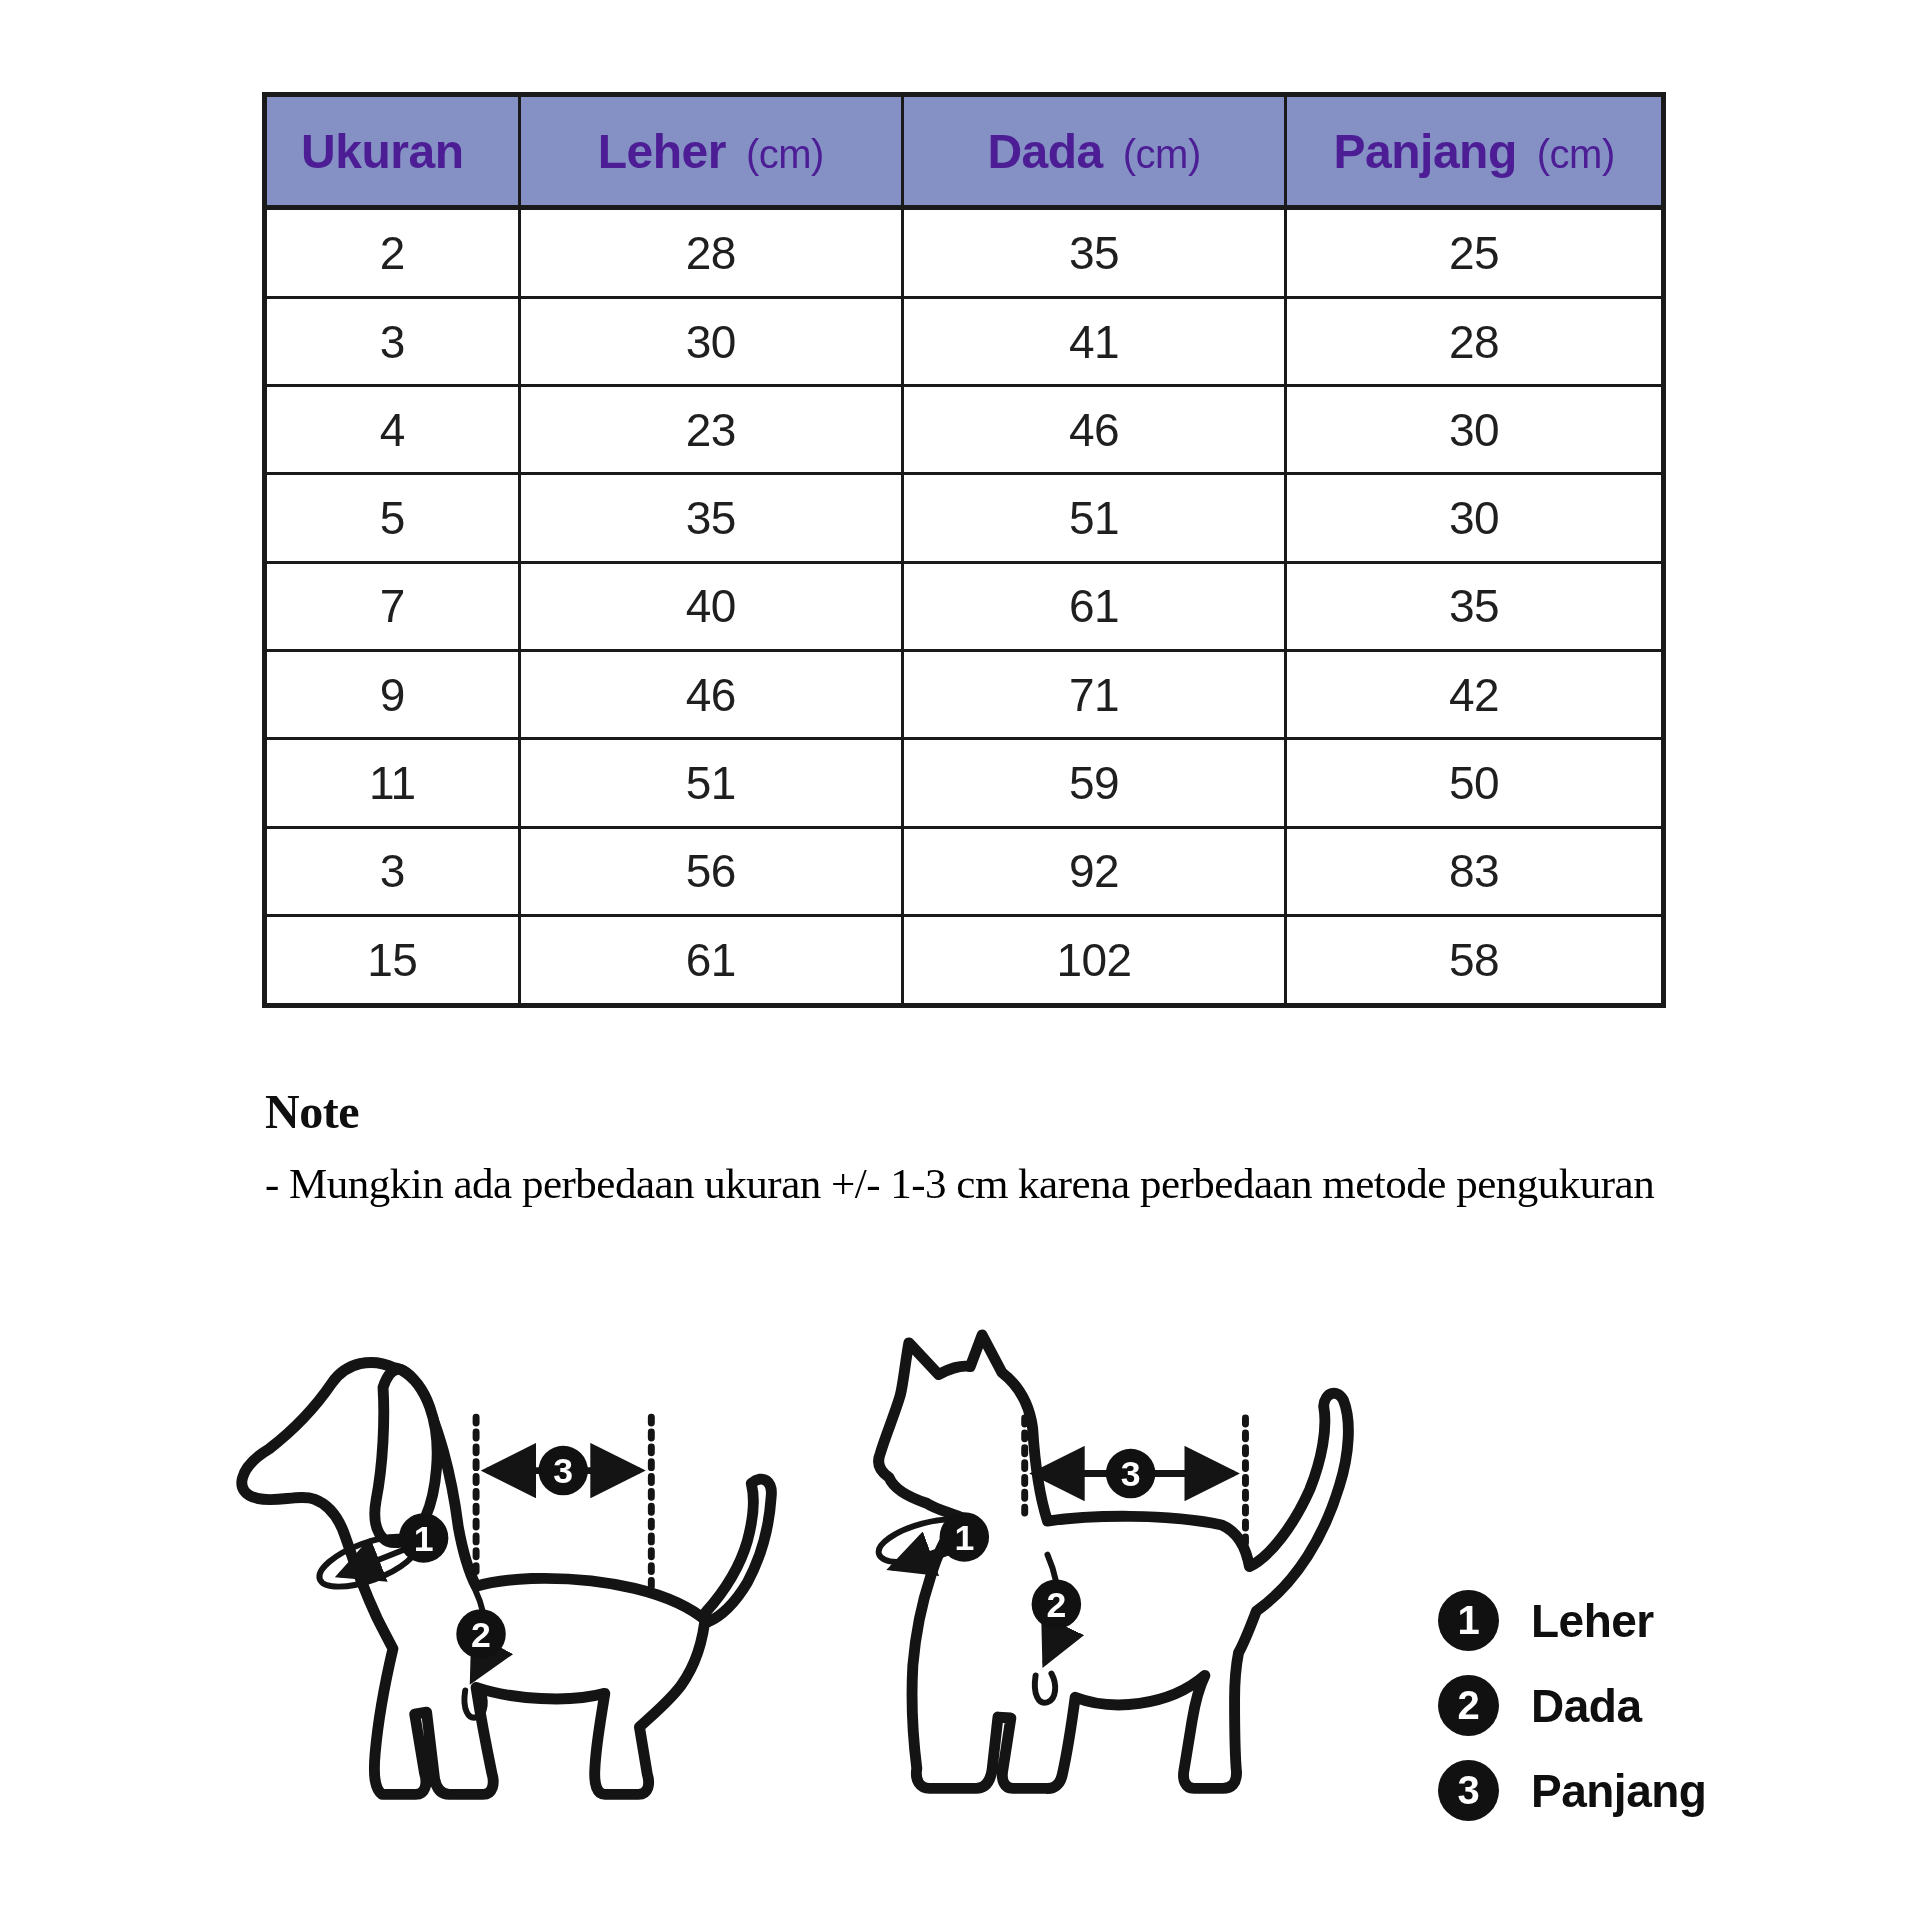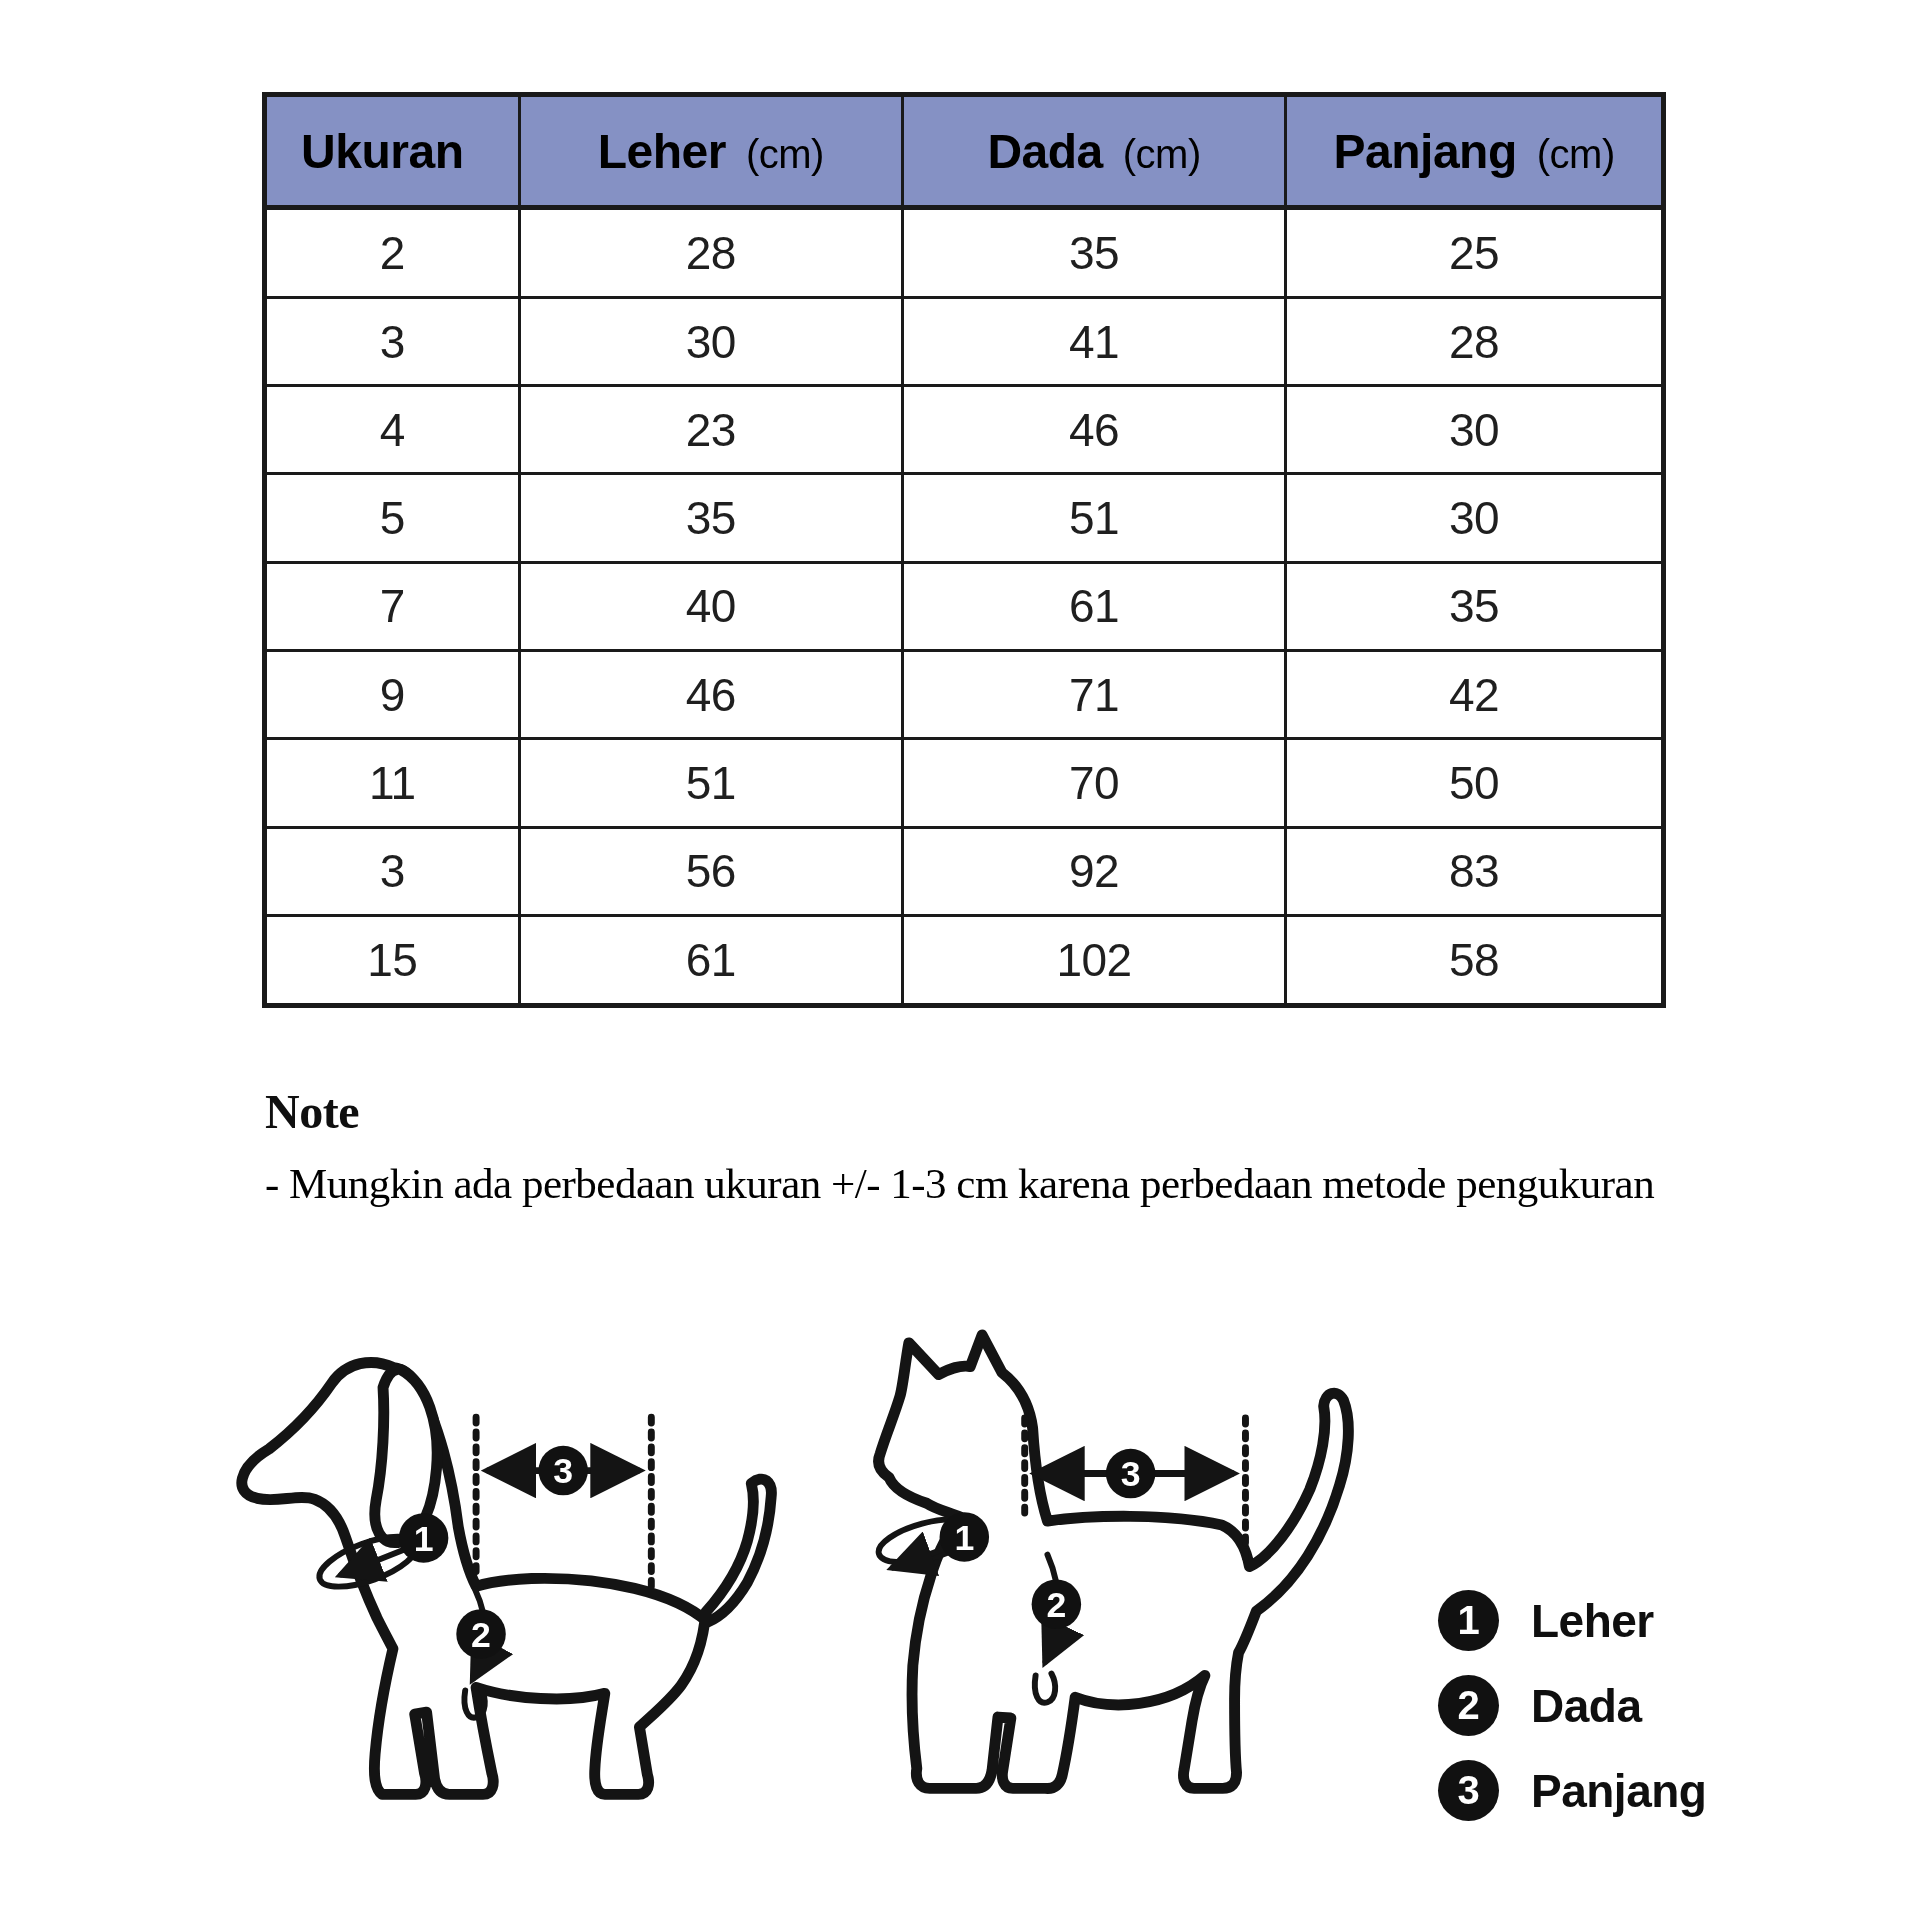--- a/index.html
+++ b/index.html
@@ -10,21 +10,21 @@
   }
 
   
   .table-wrap { position:absolute; left:262px; top:92px; width:1404px; height:916px; }
   table.size-table {
     width:100%; height:100%;
     border-collapse:collapse; table-layout:fixed;
     border:5px solid #1a1a1a;
   }
   table.size-table th {
-    background:#8591c4; color:#000000;
+    background:#8591c4; color:#4c1d95;
     font-size:48px; font-weight:bold; letter-spacing:-0.5px;
     height:113px; text-align:center; vertical-align:middle;
     border:3px solid #1a1a1a; border-bottom:5px solid #1a1a1a;
   }
   table.size-table th .unit { font-size:40px; margin-left:20px; font-weight:normal; }
   table.size-table td {
     font-size:46px; letter-spacing:-0.5px; color:#1f1f1f;
     text-align:center; vertical-align:middle;
     border:3px solid #1a1a1a;
     background:#ffffff;
@@ -106,21 +106,21 @@
       </tr>
       <tr>
         <td>9</td>
         <td>46</td>
         <td>71</td>
         <td>42</td>
       </tr>
       <tr>
         <td>11</td>
         <td>51</td>
-        <td>70</td>
+        <td>59</td>
         <td>50</td>
       </tr>
       <tr>
         <td>3</td>
         <td>56</td>
         <td>92</td>
         <td>83</td>
       </tr>
       <tr>
         <td>15</td>

